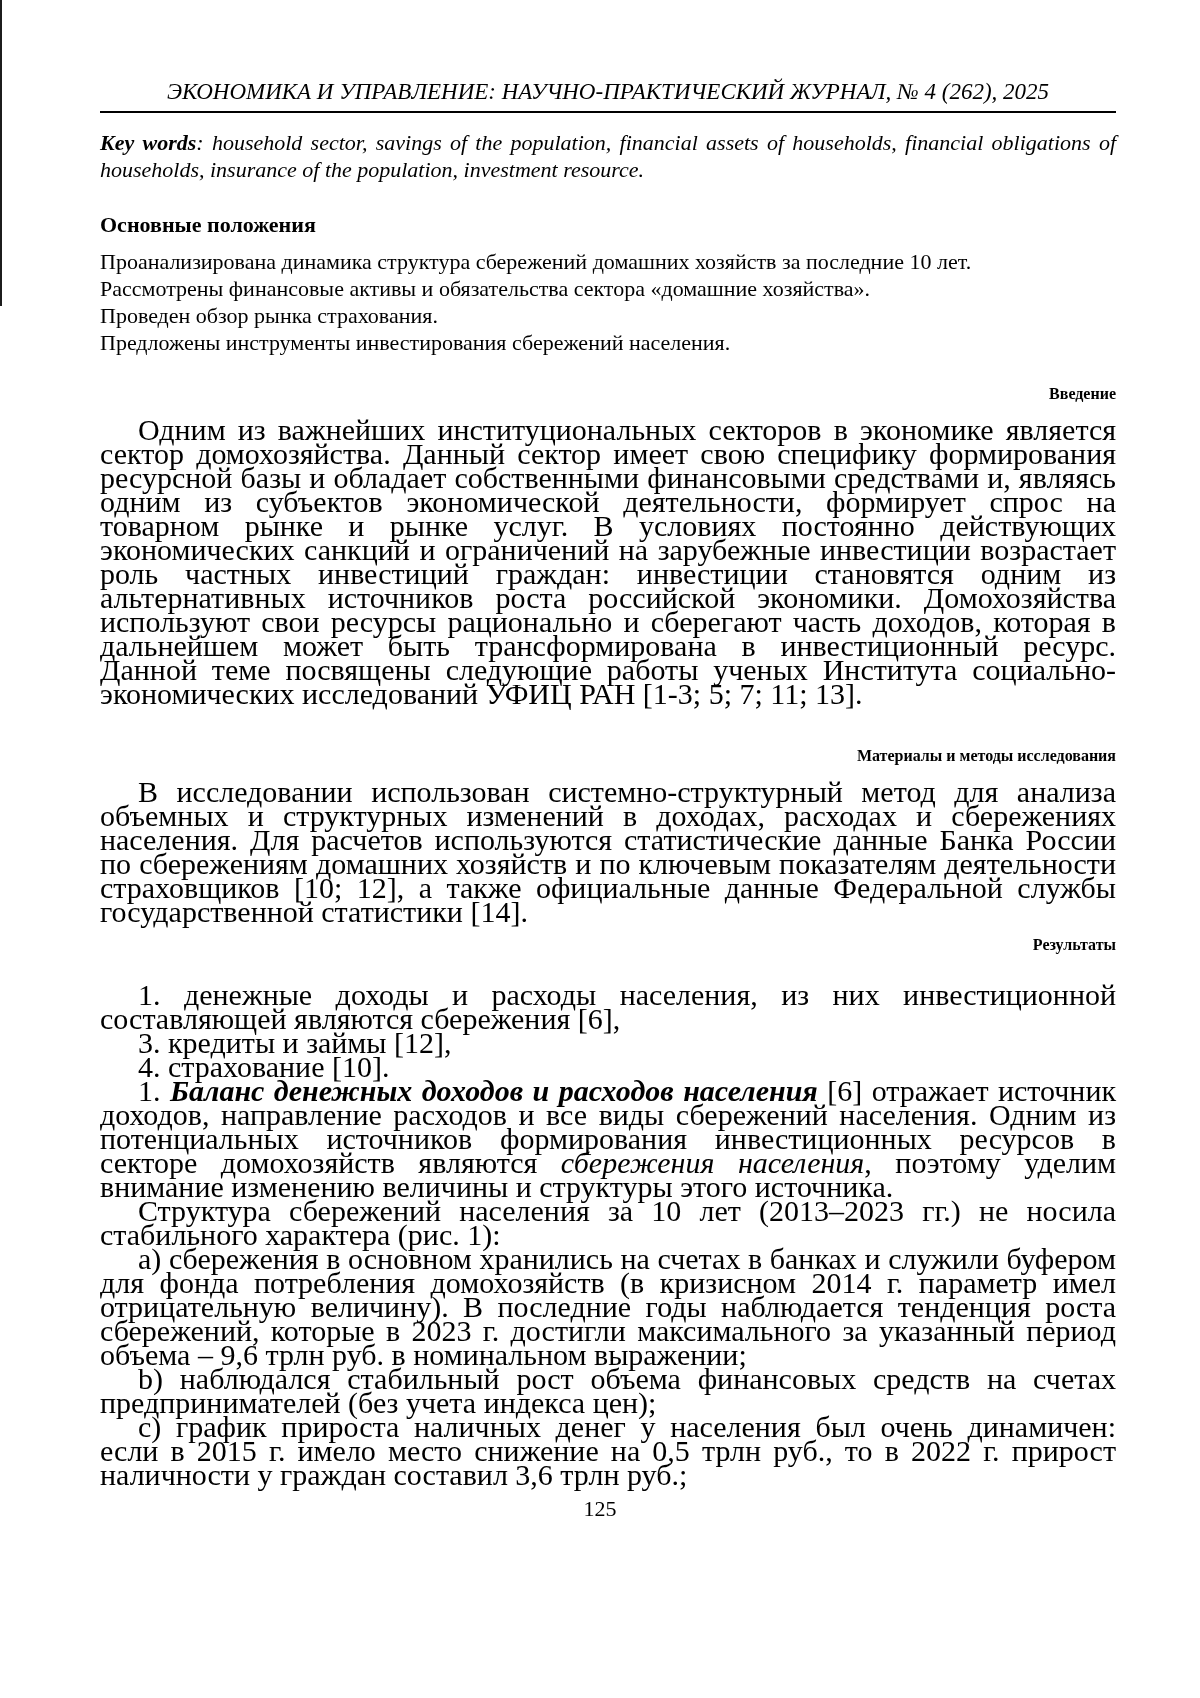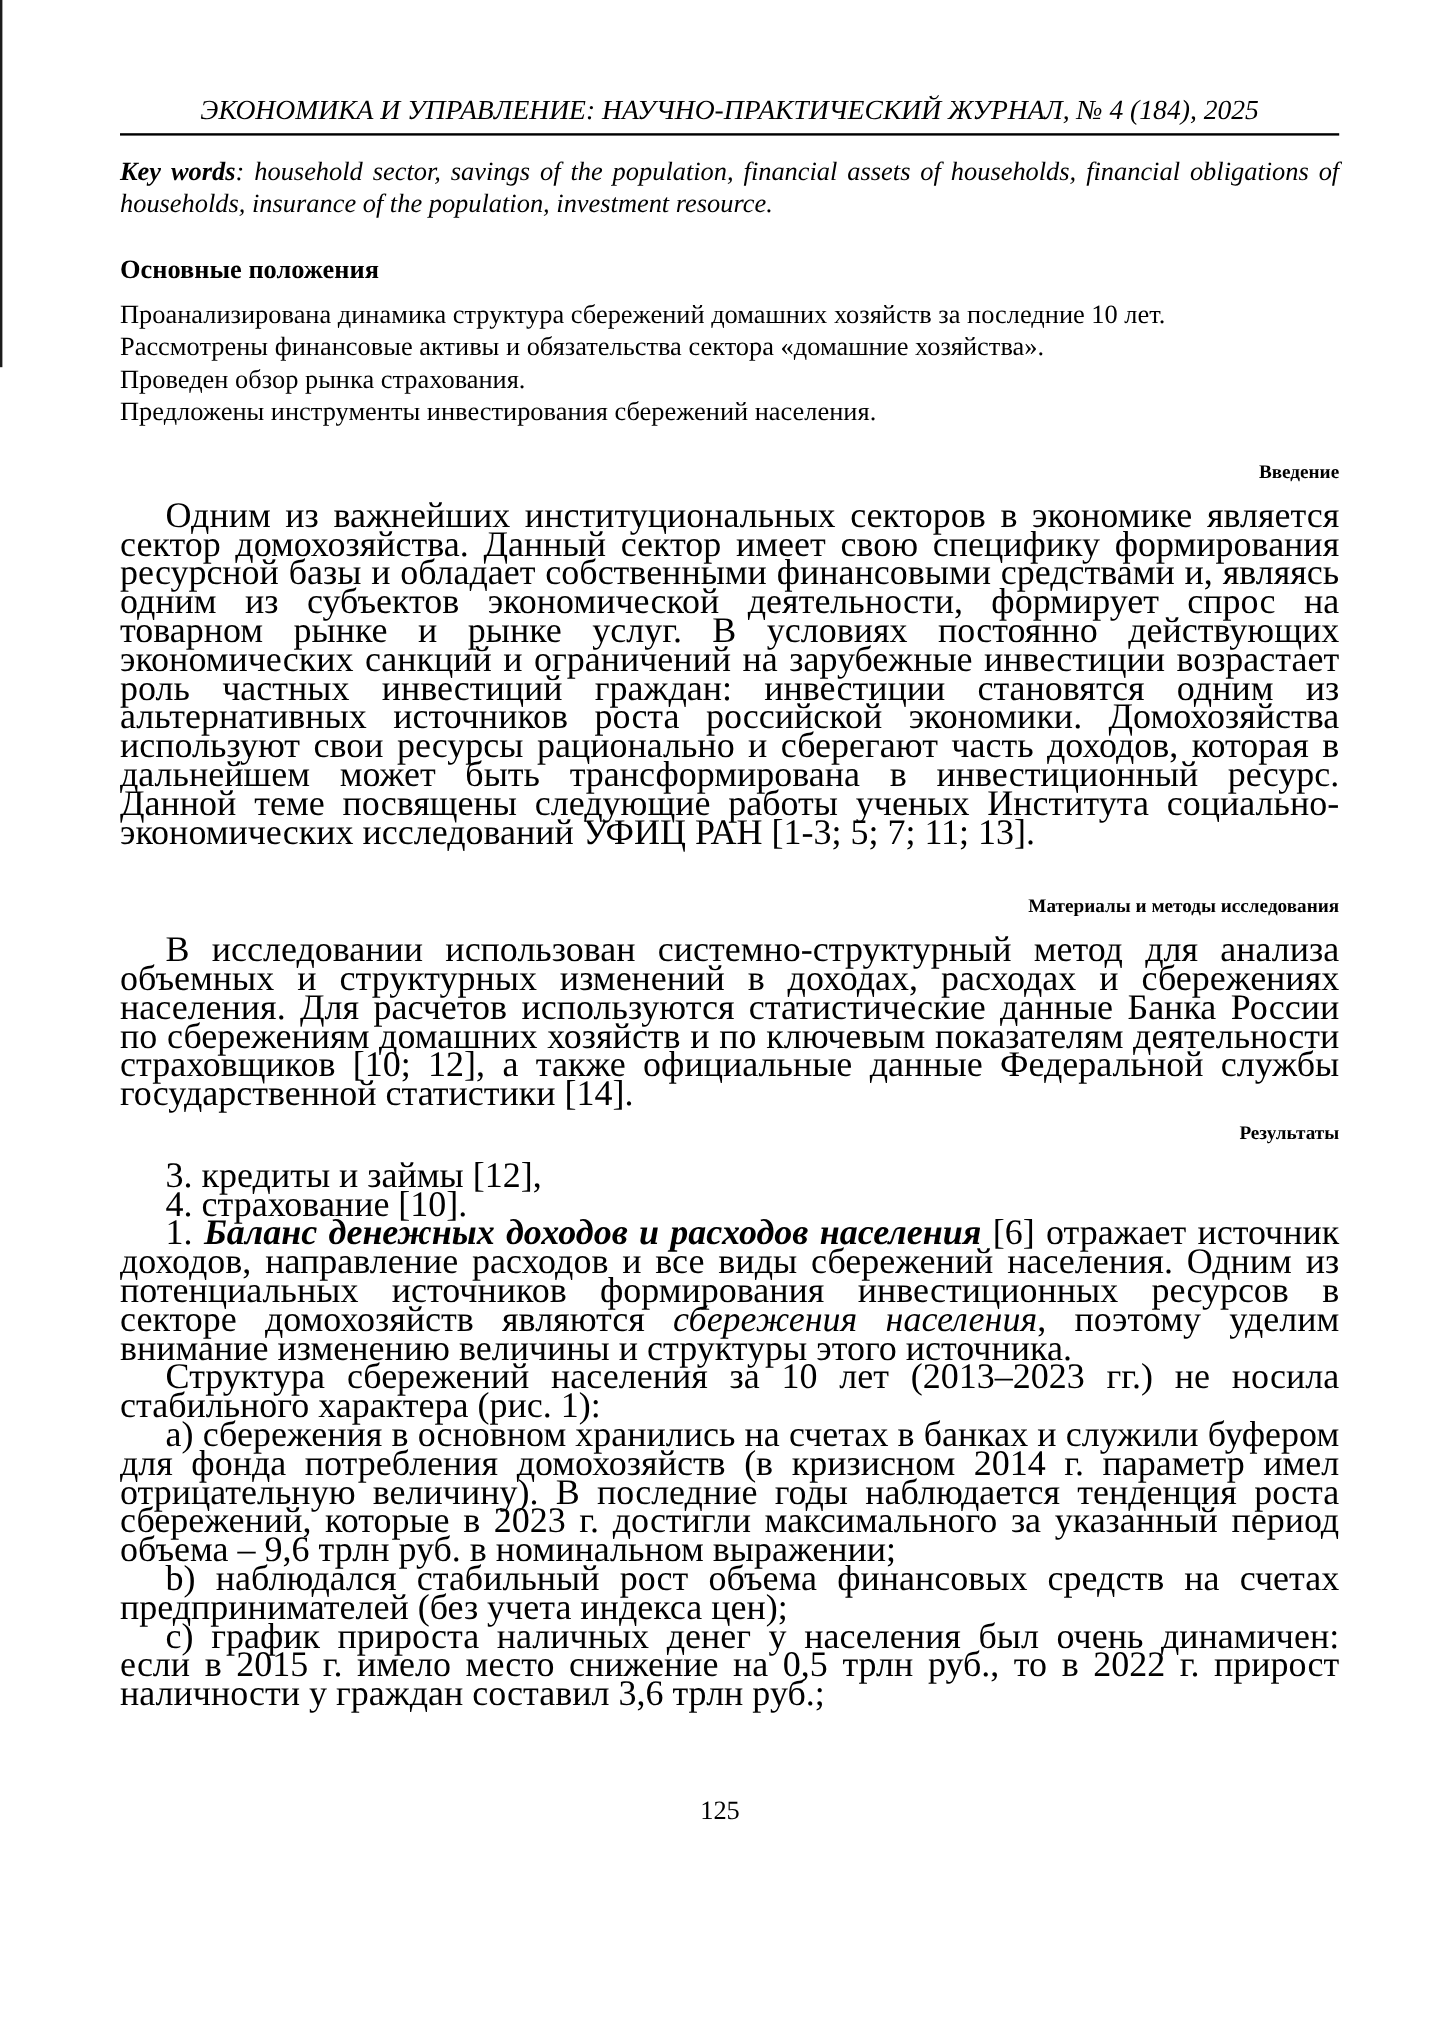--- a/index.html
+++ b/index.html
@@ -54,21 +54,21 @@
     text-align: left;
   }
   .h-center {
     text-align: right;
     font-weight: bold;
     font-size: 16px;
     line-height: 27px;
   }
   .h-center.m-intro   { margin-top: 24px; margin-bottom: 11px; }
   .h-center.m-methods { margin-top: 36px; margin-bottom: 11px; }
-  .h-center.m-results { margin-top: 7px;  margin-bottom: 10px; }
+  .h-center.m-results { margin-top: 7px;  margin-bottom: 25px; }
   .para {
     font-size: 30px;
     line-height: 24px;
     text-align: justify;
     text-indent: 38px;
     margin: 0;
   }
   .run-bold-italic { font-weight: bold; font-style: italic; }
   .run-italic { font-style: italic; }
   .page-footer {
@@ -79,21 +79,21 @@
     font-size: 22px;
   }
 </style>
 </head>
 <body>
 
 <div class="scan-artifact"></div>
 
 <div class="page">
 
-  <div class="journal-header">ЭКОНОМИКА И УПРАВЛЕНИЕ: НАУЧНО-ПРАКТИЧЕСКИЙ ЖУРНАЛ, № 4 (184), 2025</div>
+  <div class="journal-header">ЭКОНОМИКА И УПРАВЛЕНИЕ: НАУЧНО-ПРАКТИЧЕСКИЙ ЖУРНАЛ, № 4 (262), 2025</div>
   <div class="header-rule"></div>
 
   <p class="keywords" style="margin-bottom:0;">
     <span class="kw-label">Key words</span><span>: household sector, savings of the population, financial assets of households, financial obligations of households, insurance of the population, investment resource.</span>
   </p>
 
   <div class="h-left">Основные положения</div>
 
   <div class="plain-line">Проанализирована динамика структура сбережений домашних хозяйств за последние 10 лет.</div>
   <div class="plain-line">Рассмотрены финансовые активы и обязательства сектора «домашние хозяйства».</div>
@@ -104,20 +104,21 @@
 
   <p class="para">Одним из важнейших институциональных секторов в экономике является сектор домохозяйства. Данный сектор имеет свою специфику формирования ресурсной базы и обладает собственными финансовыми средствами и, являясь одним из субъектов экономической деятельности, формирует спрос на товарном рынке и рынке услуг. В условиях постоянно действующих экономических санкций и ограничений на зарубежные инвестиции возрастает роль частных инвестиций граждан: инвестиции становятся одним из альтернативных источников роста российской экономики. Домохозяйства используют свои ресурсы рационально и сберегают часть доходов, которая в дальнейшем может быть трансформирована в инвестиционный ресурс. Данной теме посвящены следующие работы ученых Института социально-экономических исследований УФИЦ РАН [1-3; 5; 7; 11; 13].</p>
 
   <div class="h-center m-methods">Материалы и методы исследования</div>
 
   <p class="para">В исследовании использован системно-структурный метод для анализа объемных и структурных изменений в доходах, расходах и сбережениях населения. Для расчетов используются статистические данные Банка России по сбережениям домашних хозяйств и по ключевым показателям деятельности страховщиков [10; 12], а также официальные данные Федеральной службы государственной статистики [14].</p>
 
   <div class="h-center m-results">Результаты</div>
 
 
+  <p class="para">1. денежные доходы и расходы населения, из них инвестиционной составляющей являются сбережения [6],</p>
   <p class="para">3. кредиты и займы [12],</p>
   <p class="para">4. страхование [10].</p>
 
   <p class="para">
     <span>1. </span><span class="run-bold-italic">Баланс денежных доходов и расходов населения</span><span> [6] отражает источник доходов, направление расходов и все виды сбережений населения. Одним из потенциальных источников формирования инвестиционных ресурсов в секторе домохозяйств являются </span><span class="run-italic">сбережения населения</span><span>, поэтому уделим внимание изменению величины и структуры этого источника.</span>
   </p>
 
   <p class="para">Структура сбережений населения за 10 лет (2013–2023 гг.) не носила стабильного характера (рис. 1):</p>
 
   <p class="para">a) сбережения в основном хранились на счетах в банках и служили буфером для фонда потребления домохозяйств (в кризисном 2014 г. параметр имел отрицательную величину). В последние годы наблюдается тенденция роста сбережений, которые в 2023 г. достигли максимального за указанный период объема – 9,6 трлн руб. в номинальном выражении;</p>

